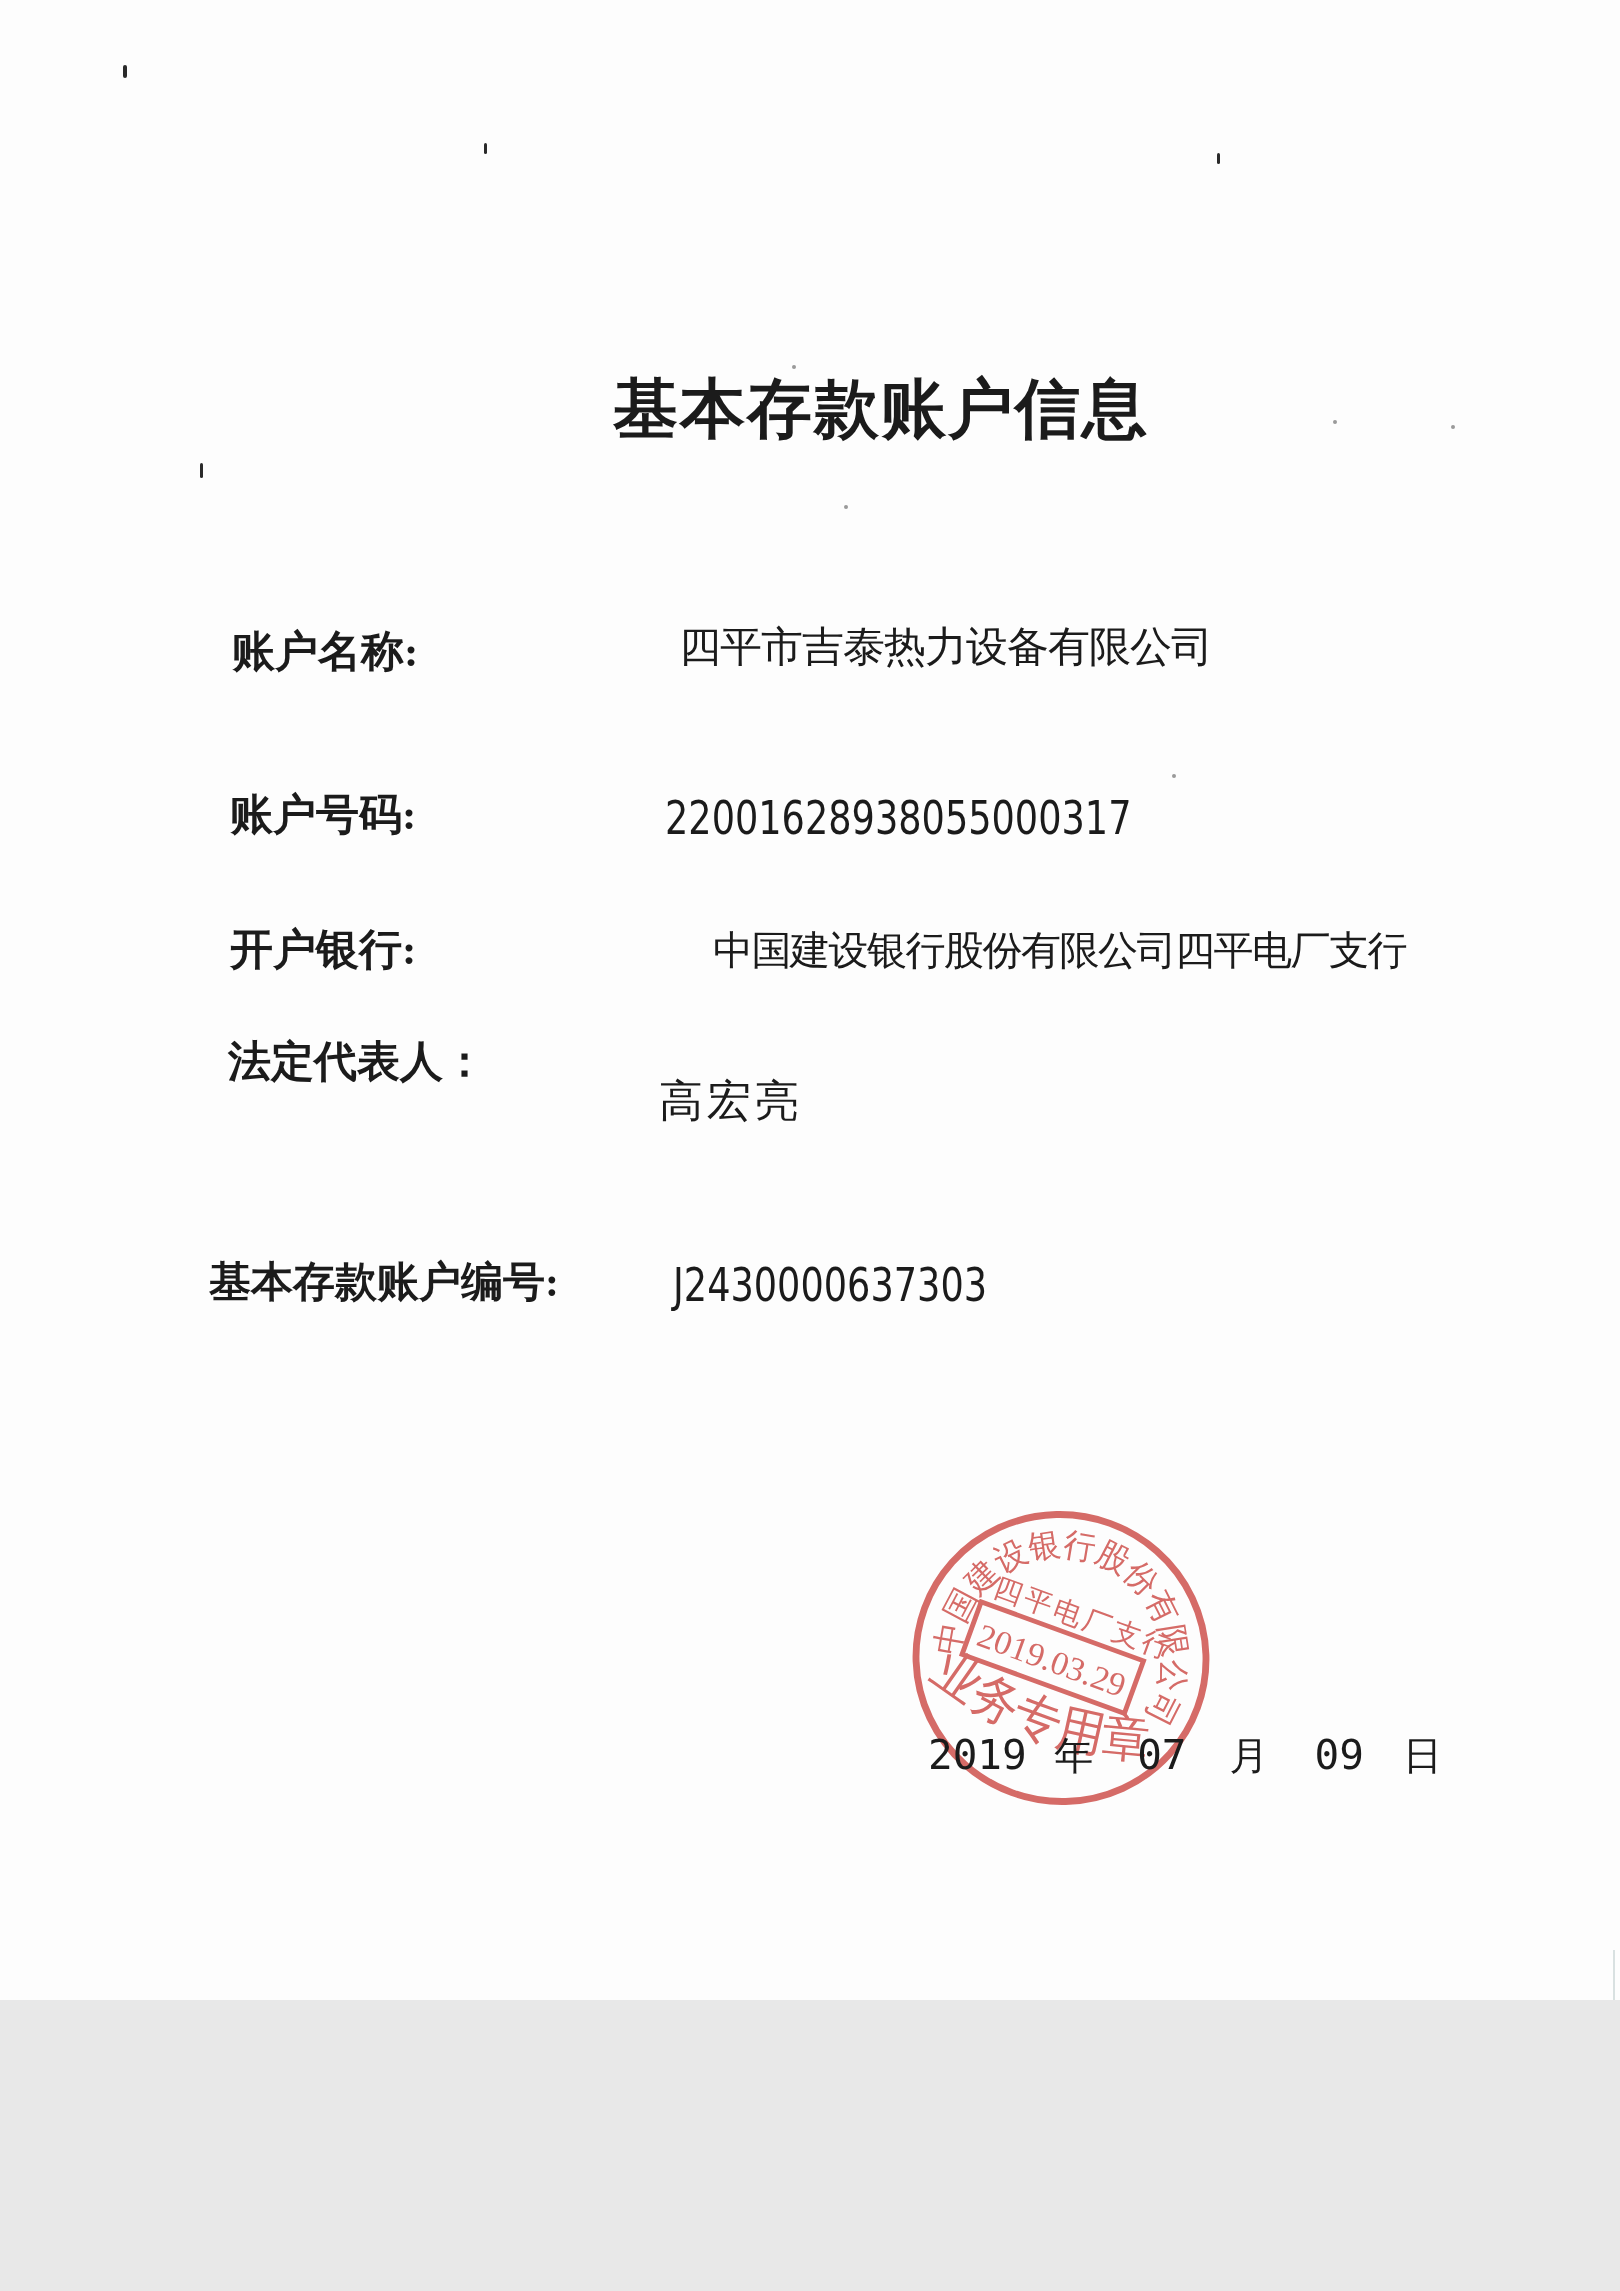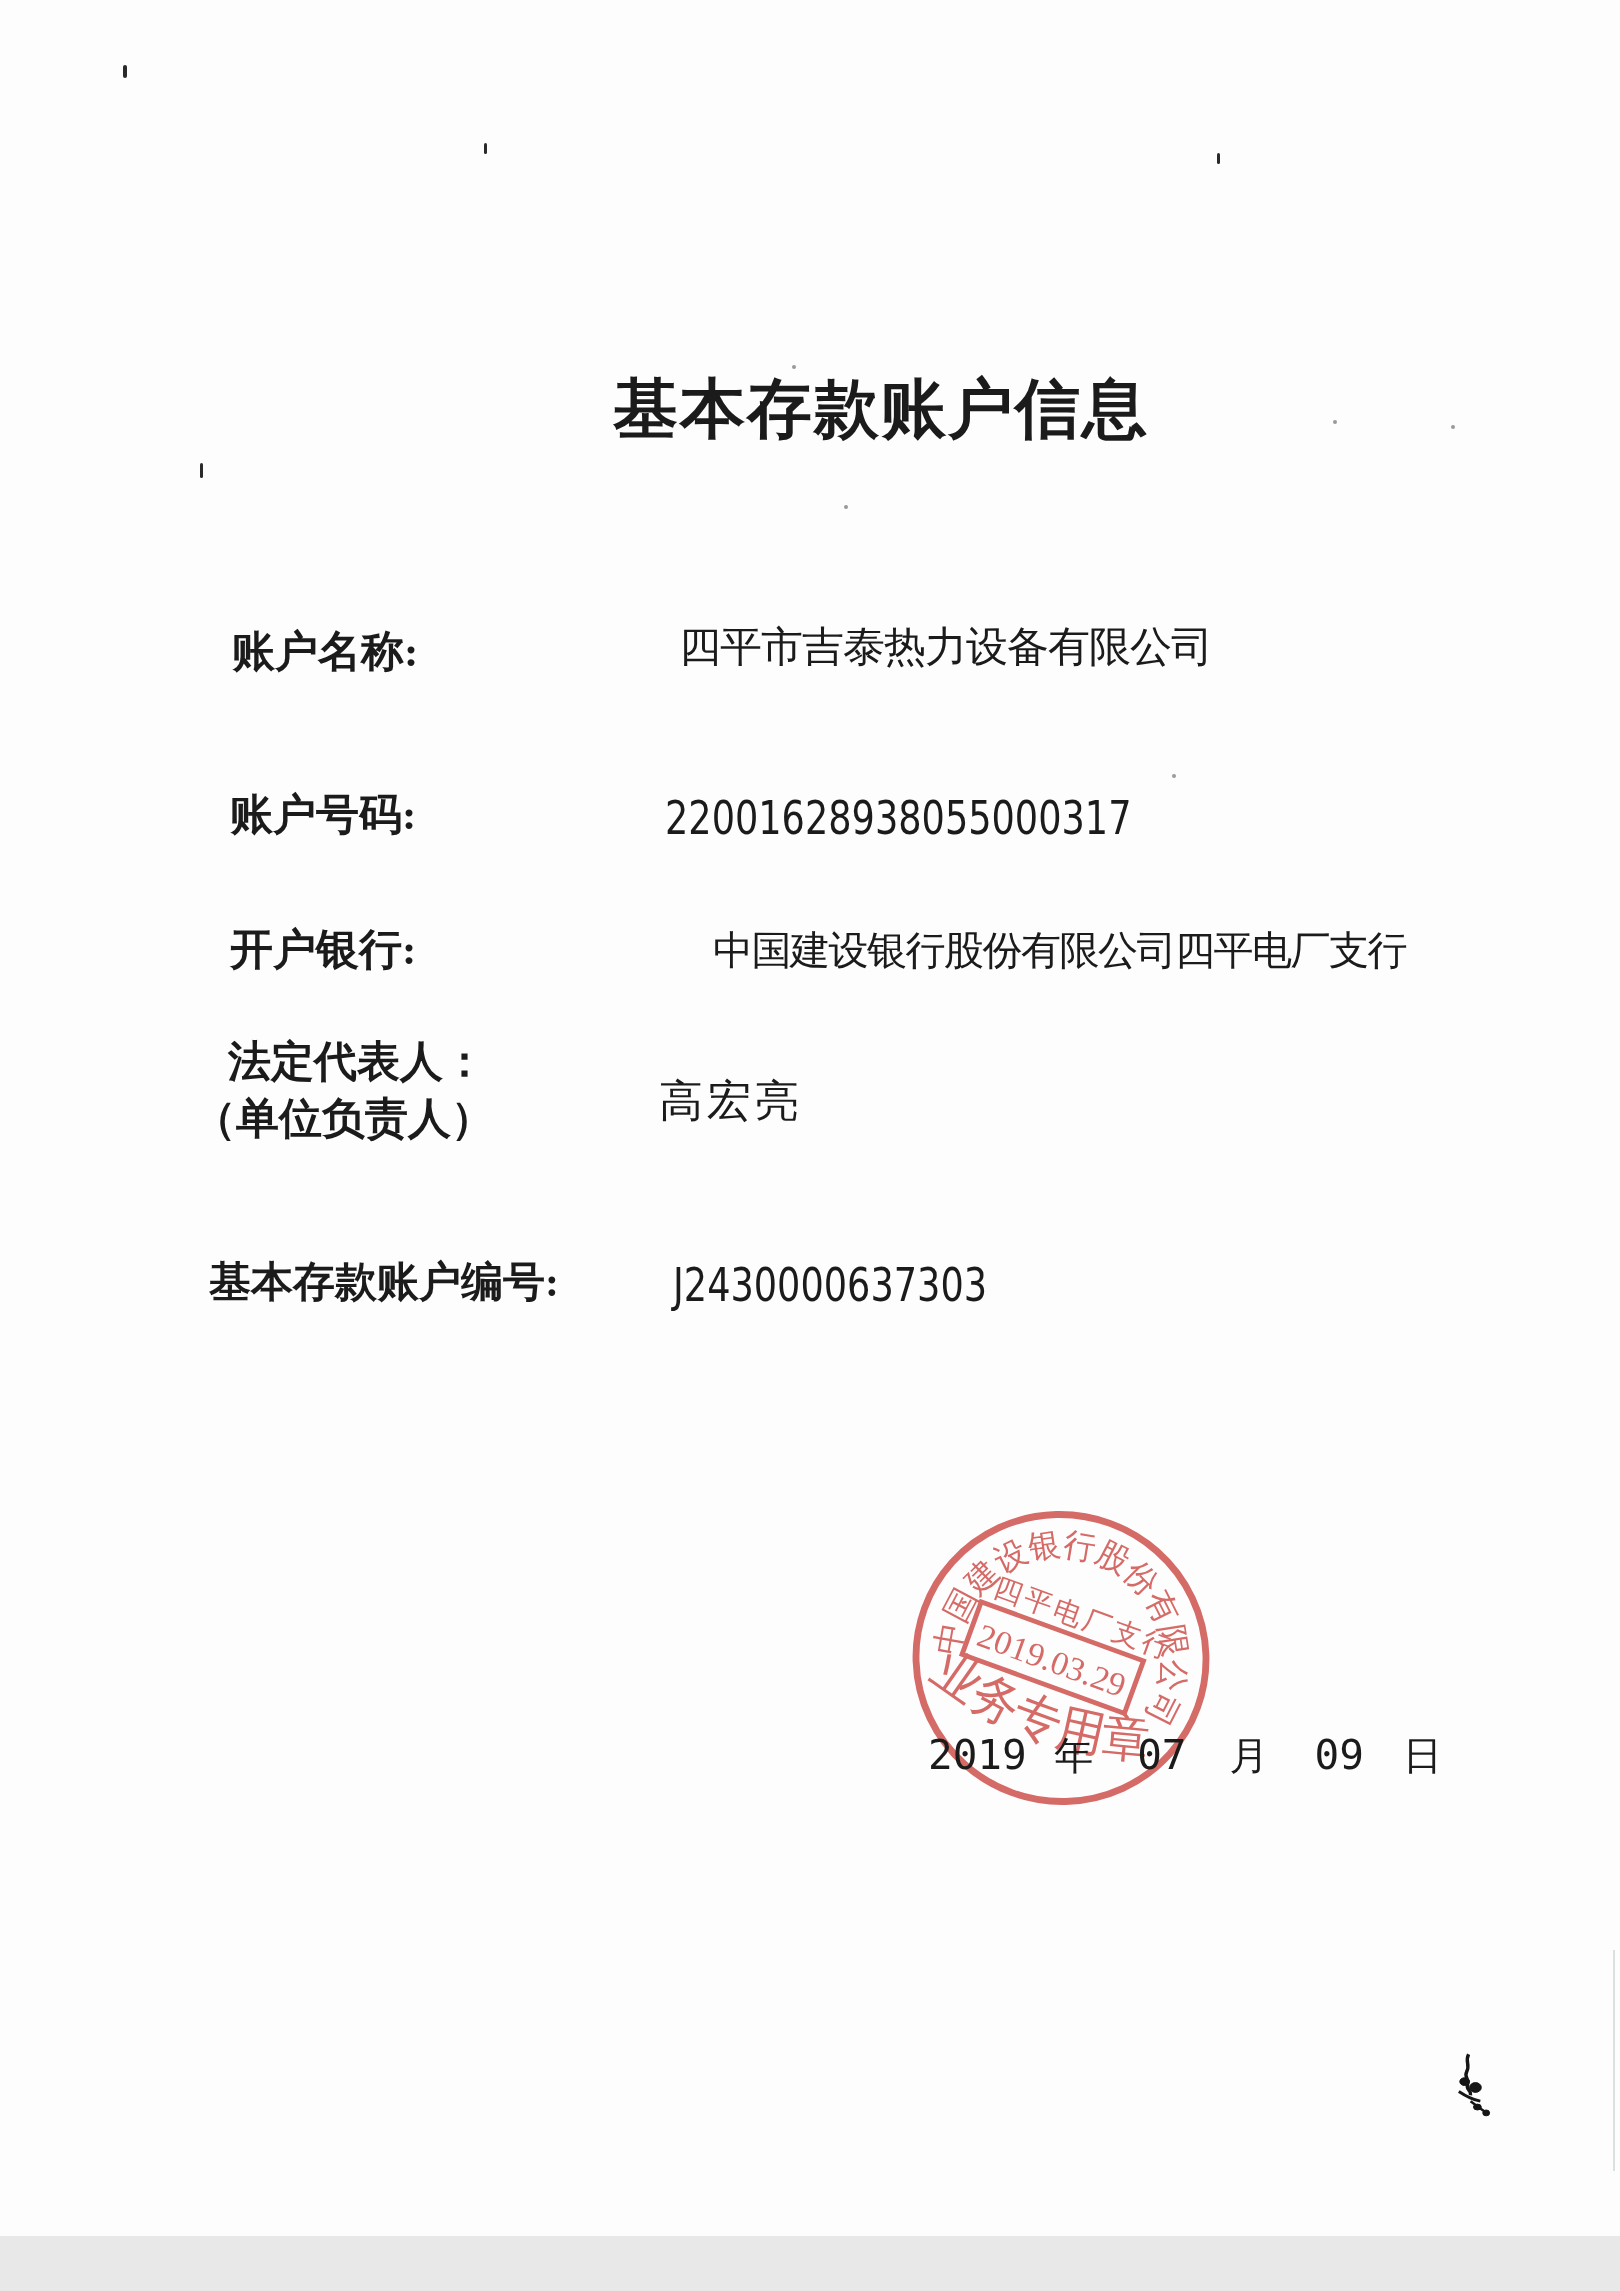--- a/index.html
+++ b/index.html
@@ -1,18 +1,18 @@
 <!DOCTYPE html>
 <html><head>
 <meta charset="utf-8">
 <style>
   html,body { margin:0; padding:0; background:#e8e8e8; }
   .page {
     position:relative;
-    width:1620px; height:2236px;
+    width:1620px; height:2000px;
     margin:0 auto;
     background:#fdfdfd;
     overflow:hidden;
     font-family:"Liberation Serif","DejaVu Serif",serif;
     color:#1b1b1b;
   }
   .doc-title {
     position:absolute; left:613px; top:365px;
     font-size:65px; font-weight:bold; letter-spacing:2px;
     white-space:nowrap;
@@ -97,21 +97,20 @@
   <div class="field-label lbl-1">账户名称:</div>
   <div class="field-value val-1">四平市吉泰热力设备有限公司</div>
 
   <div class="field-label lbl-2">账户号码:</div>
   <div class="field-value val-2"><span class="num">22001628938055000317</span></div>
 
   <div class="field-label lbl-3">开户银行:</div>
   <div class="field-value val-3">中国建设银行股份有限公司四平电厂支行</div>
 
   <div class="field-label lbl-4a">法定代表人：</div>
-  <div class="field-label lbl-4b">（单位负责人）</div>
   <div class="field-value val-4">高宏亮</div>
 
   <div class="field-label lbl-5">基本存款账户编号:</div>
   <div class="field-value val-5"><span class="num">J2430000637303</span></div>
 
   <svg class="stamp" viewBox="0 0 320 320">
     <defs>
       <path id="stamp-arc-top" d="M 61.7 193.9 A 104 104 0 1 1 258.3 193.9" fill="none"></path>
       <path id="stamp-arc-bottom" d="M 40 224 Q 160 264 280 224" fill="none"></path>
     </defs>

